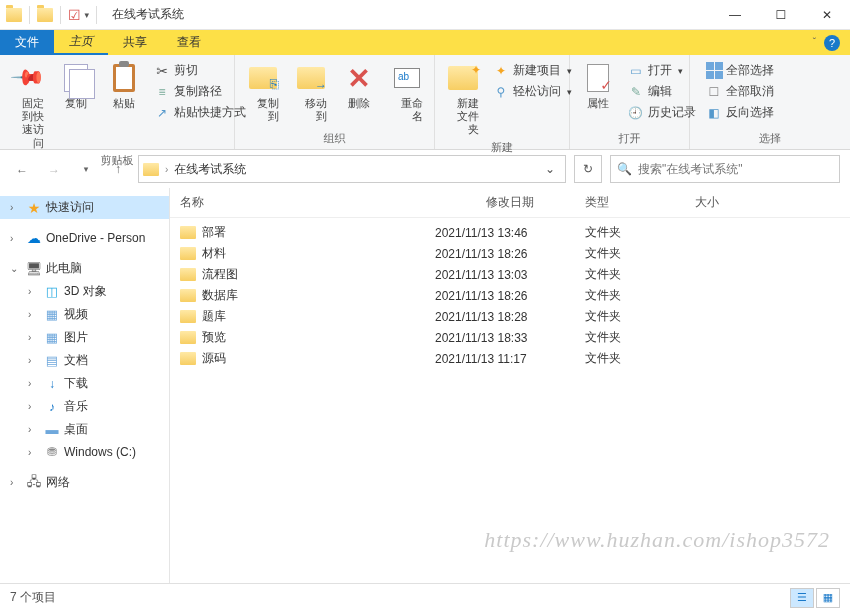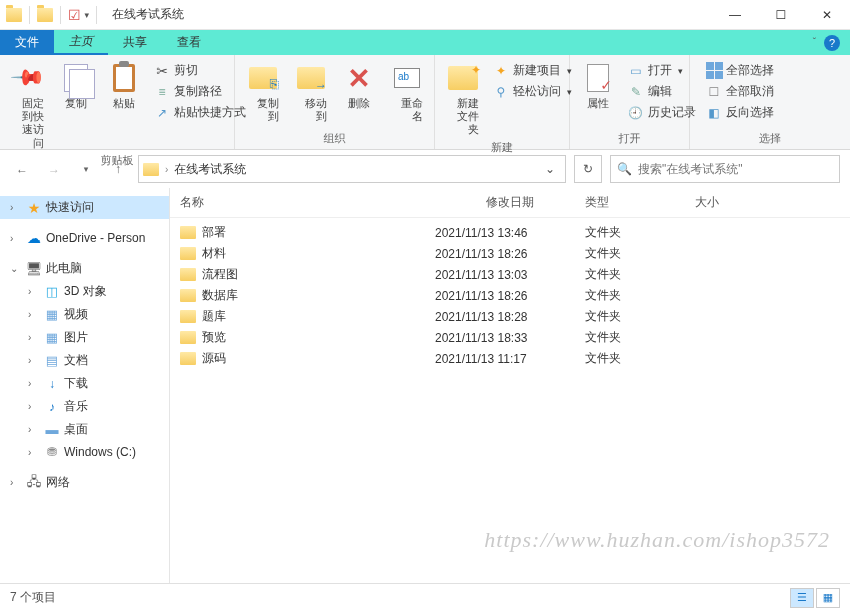--- a/index.html
+++ b/index.html
@@ -10,21 +10,21 @@
 .titlebar .qat { display: flex; align-items: center; gap: 4px; padding: 0 6px; }
 .titlebar .qat .folder-ico { width: 16px; height: 14px; background: linear-gradient(#ffe9a6,#f7ce63); border-radius: 1px; position: relative; }
 .titlebar .qat .folder-ico::before { content:''; position:absolute; top:-3px; left:0; width:7px; height:3px; background:#f7ce63; border-radius:1px 1px 0 0; }
 .titlebar .sep { width:1px; height:18px; background:#ddd; margin:0 3px; }
 .titlebar .check { color:#d9534f; font-size:14px; }
 .titlebar .title { margin-left:6px; color:#333; }
 .titlebar .wincontrols { margin-left:auto; display:flex; }
 .titlebar .wincontrols div { width:46px; height:30px; display:flex; align-items:center; justify-content:center; color:#333; }
 
 
-.tabs { height: 25px; display:flex; align-items:stretch; background:#5eead4; position:relative; }
+.tabs { height: 25px; display:flex; align-items:stretch; background:#fde047; position:relative; }
 .tab { padding: 0 15px; display:flex; align-items:center; color:#333; cursor:default; }
 .tab.file { background:#1979ca; color:#fff; }
 .tab.active { border-bottom:2px solid #1979ca;font-style:italic; }
 .tabs .help { margin-left:auto; display:flex; align-items:center; gap:8px; padding-right:10px; }
 .tabs .help .chev { color:#555; font-size:10px; }
 .tabs .help .q { width:16px; height:16px; border-radius:50%; background:#1979ca; color:#fff; display:flex; align-items:center; justify-content:center; font-size:11px; }
 
 
 .ribbon { height: 95px; background:#f5f6f7; border-bottom:1px solid #d9d9d9; display:flex; }
 .rgroup { border-right:1px solid #e0e0e0; display:flex; flex-direction:column; }

